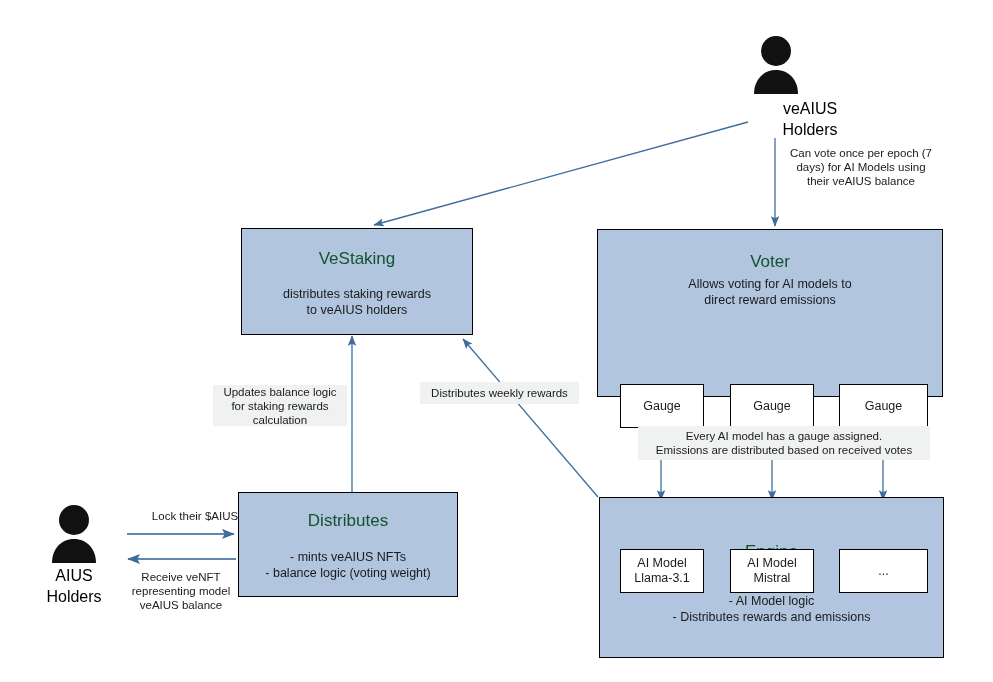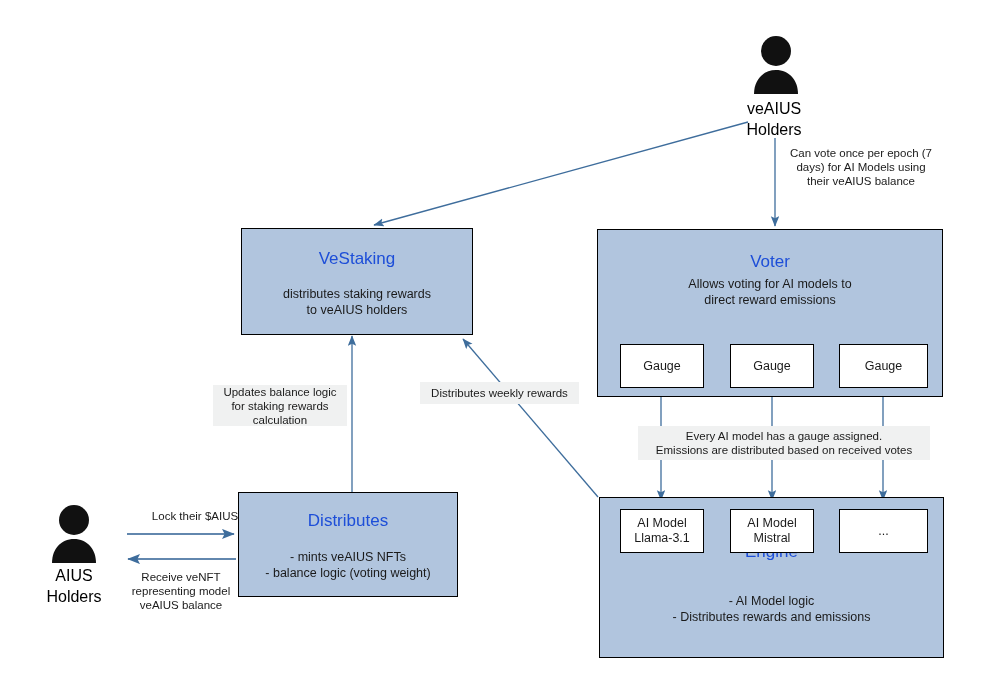--- a/index.html
+++ b/index.html
@@ -32,21 +32,21 @@
     box-sizing: border-box;
     background: #b1c5de;
     border: 1px solid #000000;
     display: flex;
     flex-direction: column;
     align-items: center;
   }
   .node-title {
     font-size: 17px;
     line-height: 20px;
-    color: #1d4ed8;
+    color: #14532d;
     text-align: right;
     white-space: pre;
   }
   .node-desc {
     font-size: 12.5px;
     line-height: 16px;
     color: #1a1a1a;
     text-align: center;
     white-space: pre-line;
   }
@@ -56,20 +56,21 @@
     background: #ffffff;
     border: 1px solid #000000;
     display: flex;
     align-items: center;
     justify-content: center;
     font-size: 12.5px;
     line-height: 15px;
     color: #1a1a1a;
     text-align: center;
     white-space: pre-line;
+    margin-top: 40px;
   }
   .edge-label {
     position: absolute;
     box-sizing: border-box;
     font-size: 11.5px;
     line-height: 14px;
     color: #1a1a1a;
     text-align: center;
     white-space: pre-line;
     display: flex;
@@ -140,21 +141,21 @@
       <line x1="236" y1="559" x2="128" y2="559" stroke="#2e5f93" stroke-width="1.6" marker-end="url(#ah)"></line>
     </g>
   </svg>
 
   <div class="actor" style="left:748px; top:34px; width:56px; height:62px;">
     <svg width="56" height="62" viewBox="0 0 56 62">
       <circle cx="28" cy="17" r="15" fill="#111111"></circle>
       <path d="M28,36 C41,36 50,46 50,60 L6,60 C6,46 15,36 28,36 z" fill="#111111"></path>
     </svg>
   </div>
-  <div class="actor-label" style="left:688px; top:98px; width:172px;">veAIUS
+  <div class="actor-label" style="left:724px; top:98px; width:172px;">veAIUS
 Holders</div>
 
   <div class="actor" style="left:46px; top:503px; width:56px; height:62px;">
     <svg width="56" height="62" viewBox="0 0 56 62">
       <circle cx="28" cy="17" r="15" fill="#111111"></circle>
       <path d="M28,36 C41,36 50,46 50,60 L6,60 C6,46 15,36 28,36 z" fill="#111111"></path>
     </svg>
   </div>
   <div class="actor-label" style="left:0px; top:565px; width:148px;">AIUS
 Holders</div>

